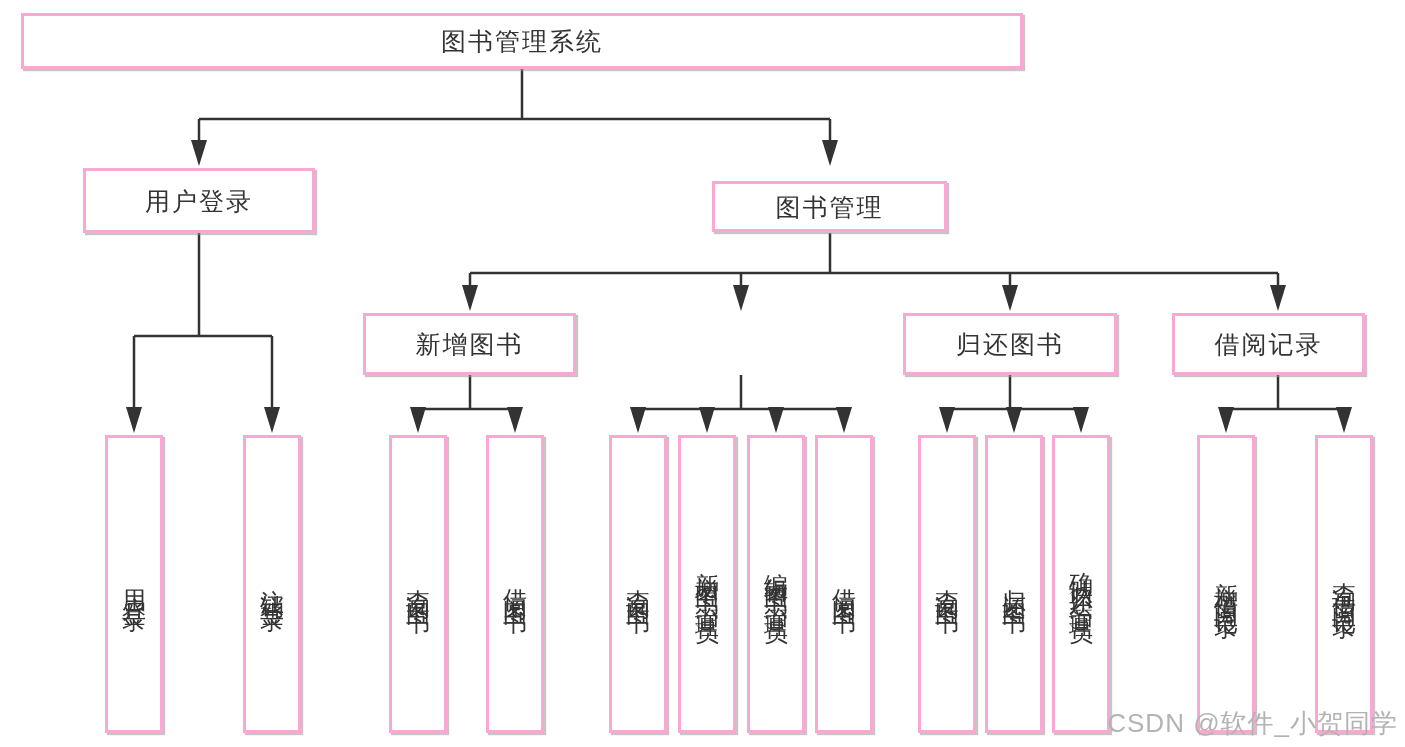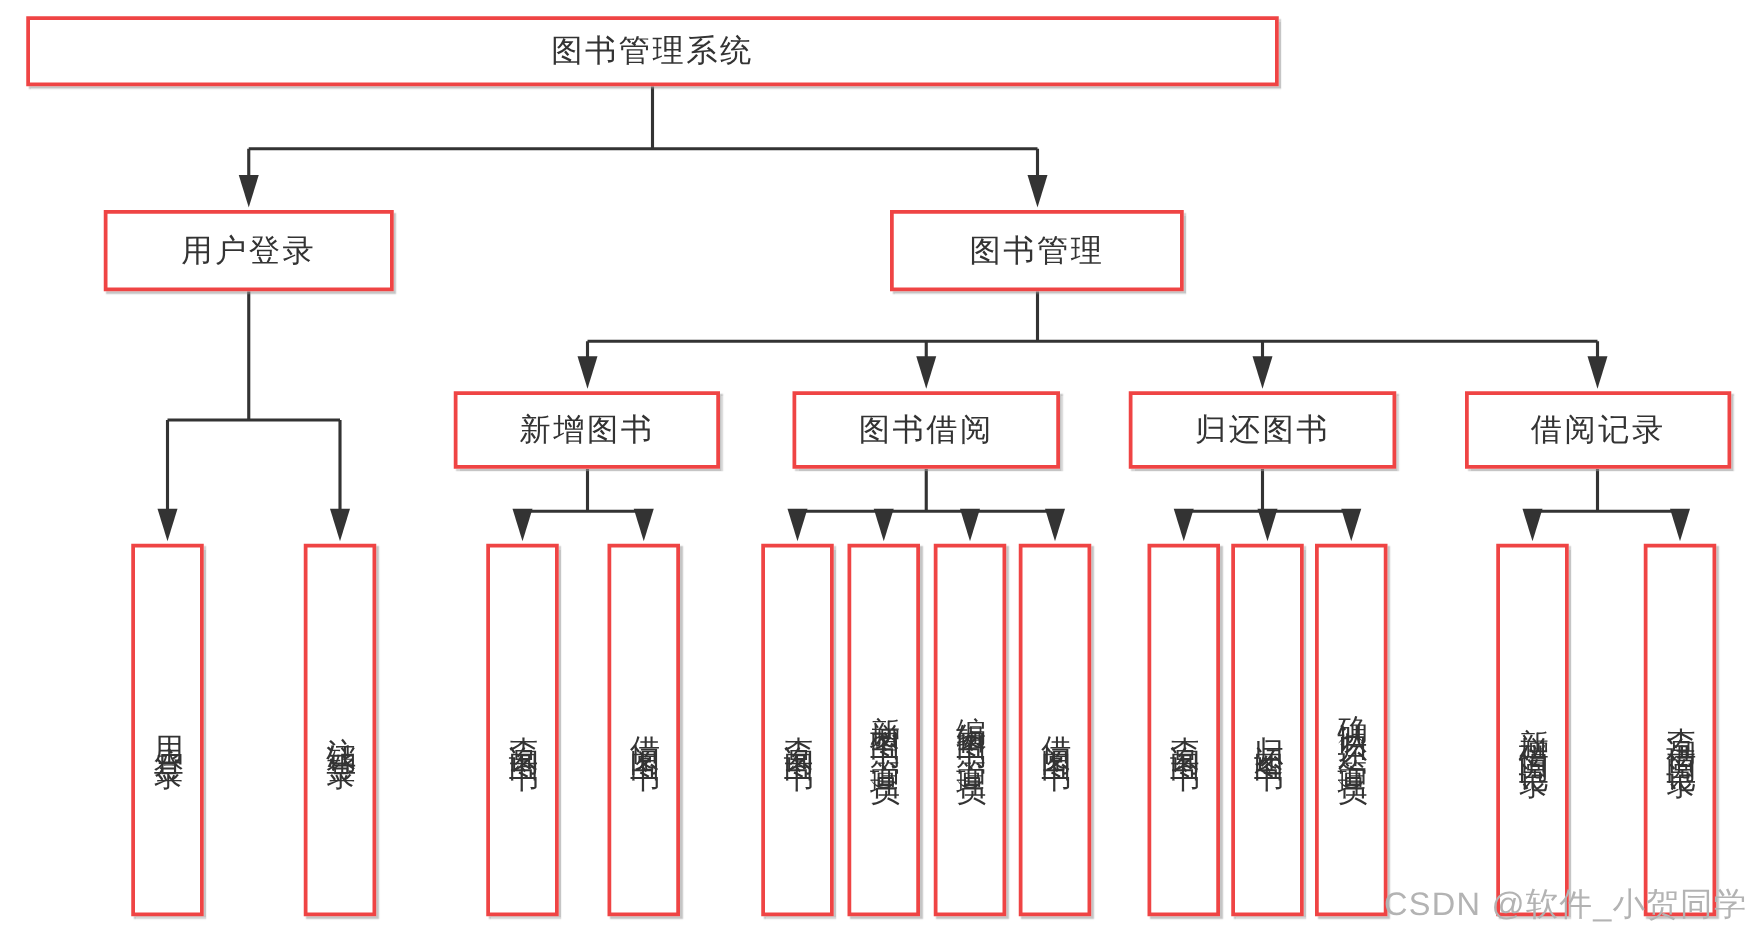--- a/index.html
+++ b/index.html
@@ -19,21 +19,21 @@
   }
   #lines {
     position: absolute;
     left: 0;
     top: 0;
     z-index: 1;
   }
   .node {
     position: absolute;
     box-sizing: border-box;
-    border: 3px solid #ef4444;
+    border: 3px solid #f9a8d4;
     background: #ffffff;
     display: flex;
     align-items: center;
     justify-content: center;
     box-shadow: 2px 2px 1px rgba(150,150,150,0.55);
     z-index: 2;
   }
   .node .label {
     color: #333333;
     font-size: 25px;
@@ -133,34 +133,31 @@
     </g>
   </svg>
 
   <div class="node" style="left:21px;top:13px;width:1002px;height:56px">
     <span class="label">图书管理系统</span>
   </div>
 
   <div class="node" style="left:83px;top:168px;width:232px;height:65px">
     <span class="label">用户登录</span>
   </div>
-  <div class="node" style="left:712px;top:168px;width:235px;height:65px">
+  <div class="node" style="left:712px;top:181px;width:235px;height:51px">
     <span class="label">图书管理</span>
   </div>
 
   <div class="node" style="left:363px;top:313px;width:213px;height:62px">
     <span class="label">新增图书</span>
   </div>
-  <div class="node" style="left:634px;top:313px;width:214px;height:62px">
-    <span class="label">图书借阅</span>
-  </div>
   <div class="node" style="left:903px;top:313px;width:214px;height:62px">
     <span class="label">归还图书</span>
   </div>
-  <div class="node" style="left:1172px;top:313px;width:213px;height:62px">
+  <div class="node" style="left:1172px;top:313px;width:193px;height:62px">
     <span class="label">借阅记录</span>
   </div>
 
   <div class="node vbox" style="left:105px;top:435px;width:58px;height:298px">
     <span class="label">用户登录</span>
   </div>
   <div class="node vbox" style="left:243px;top:435px;width:58px;height:298px">
     <span class="label">注销登录</span>
   </div>
 

